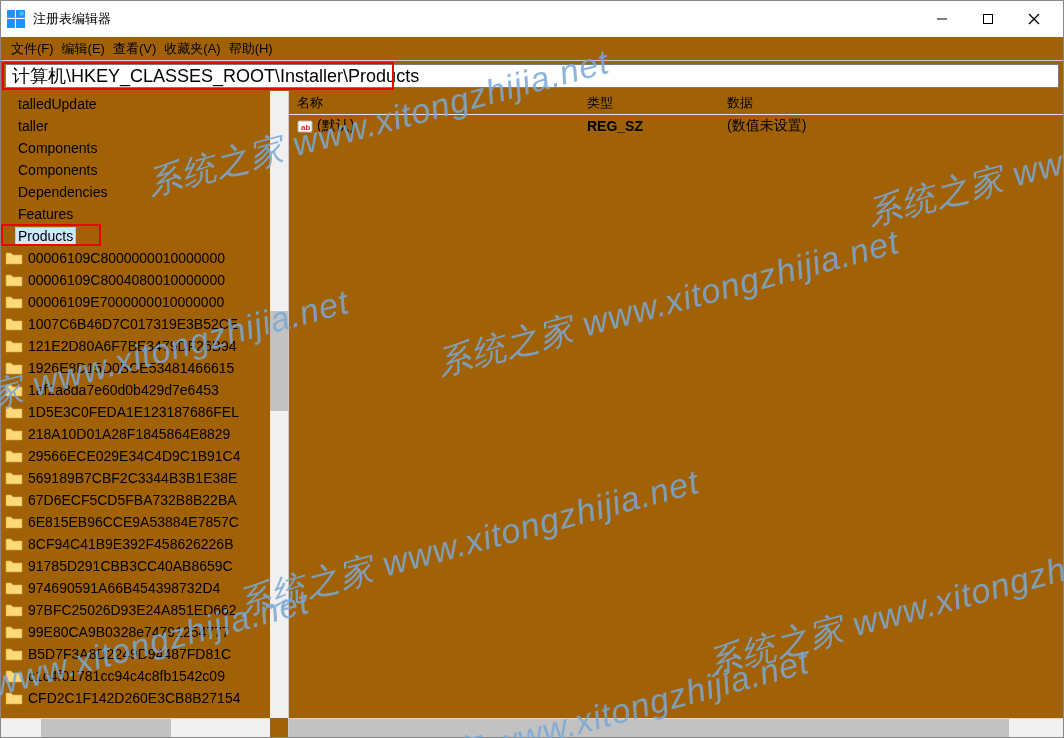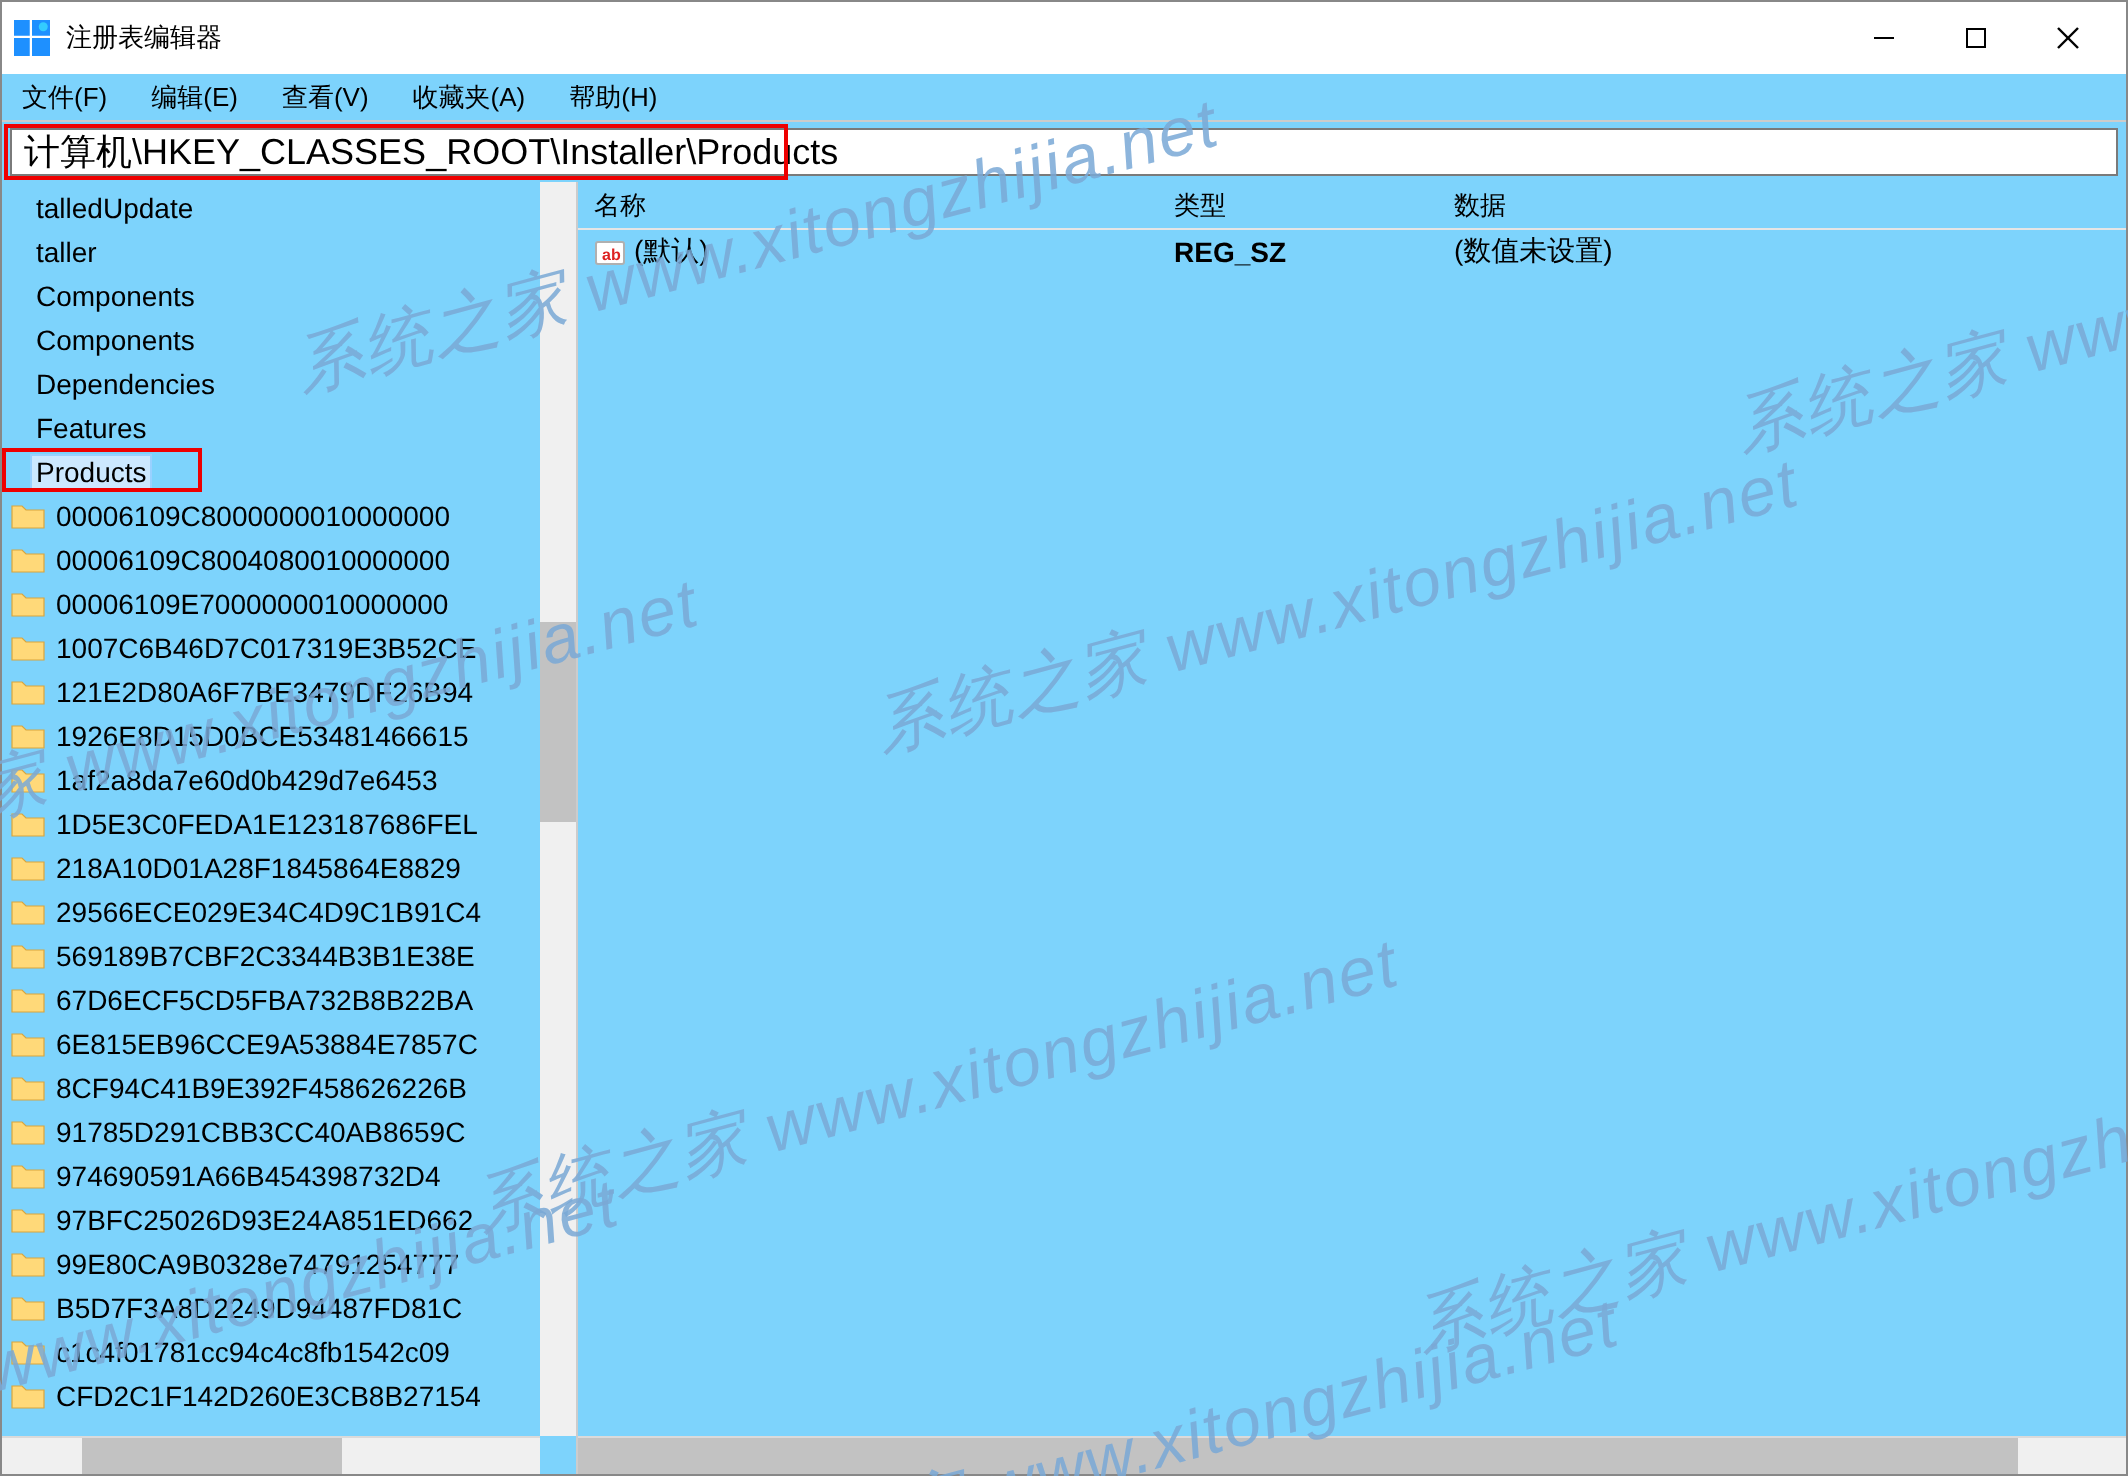--- a/index.html
+++ b/index.html
@@ -1,27 +1,27 @@
 <!DOCTYPE html>
 <html><head>
 <meta charset="utf-8">
 <style>
 * { margin: 0; padding: 0; box-sizing: border-box; font-family: "Microsoft YaHei", "Segoe UI", sans-serif; }
 body { background: #fff; width: 1064px; height: 738px; overflow: hidden; position: relative; }
 
-.window { width: 1064px; height: 738px; border: 1px solid #888; display: flex; flex-direction: column; background: #7dd3fc; }
+.window { width: 1064px; height: 738px; border: 1px solid #888; display: flex; flex-direction: column; background: #a16207; }
 
 .titlebar { height: 36px; display: flex; align-items: center; padding: 0 6px; background: #fff; }
 .titlebar .app-icon { width: 18px; height: 18px; margin-right: 8px; display: flex; align-items: center; justify-content: center; }
 .titlebar .title { font-size: 13px; color: #000; flex: 1; }
 .win-controls { display: flex; }
 .win-btn { width: 46px; height: 32px; display: flex; align-items: center; justify-content: center; color: #222; }
 .win-btn svg { width: 12px; height: 12px; }
 
-.menubar { height: 24px; display: flex; align-items: center; padding: 0 6px; font-size: 13px; gap: 14px; border-bottom: 1px solid #ccc; }
+.menubar { height: 24px; display: flex; align-items: center; padding: 0 6px; font-size: 13px; border-bottom: 1px solid #ccc; }
 .menubar .menu-item { padding: 2px 4px; color: #000; cursor: default; }
 
 .addressbar-wrap { padding: 3px 4px; }
 .addressbar { height: 24px; border: 1px solid #7a7a7a; background: #fff; display: flex; align-items: center; }
 .addressbar input { flex: 1; border: none; outline: none; font-size: 18px; padding: 0 6px; height: 100%; background: transparent; }
 
 .content { flex: 1; display: flex; overflow: hidden; position: relative; }
 .tree-pane { width: 288px; border-right: 1px solid #ccc; overflow: hidden; position: relative; }
 .tree-inner { height: 100%; overflow: hidden; padding-top: 2px; }
 .tree-item { height: 22px; display: flex; align-items: center; font-size: 14px; padding-left: 4px; white-space: nowrap; overflow: hidden; }

